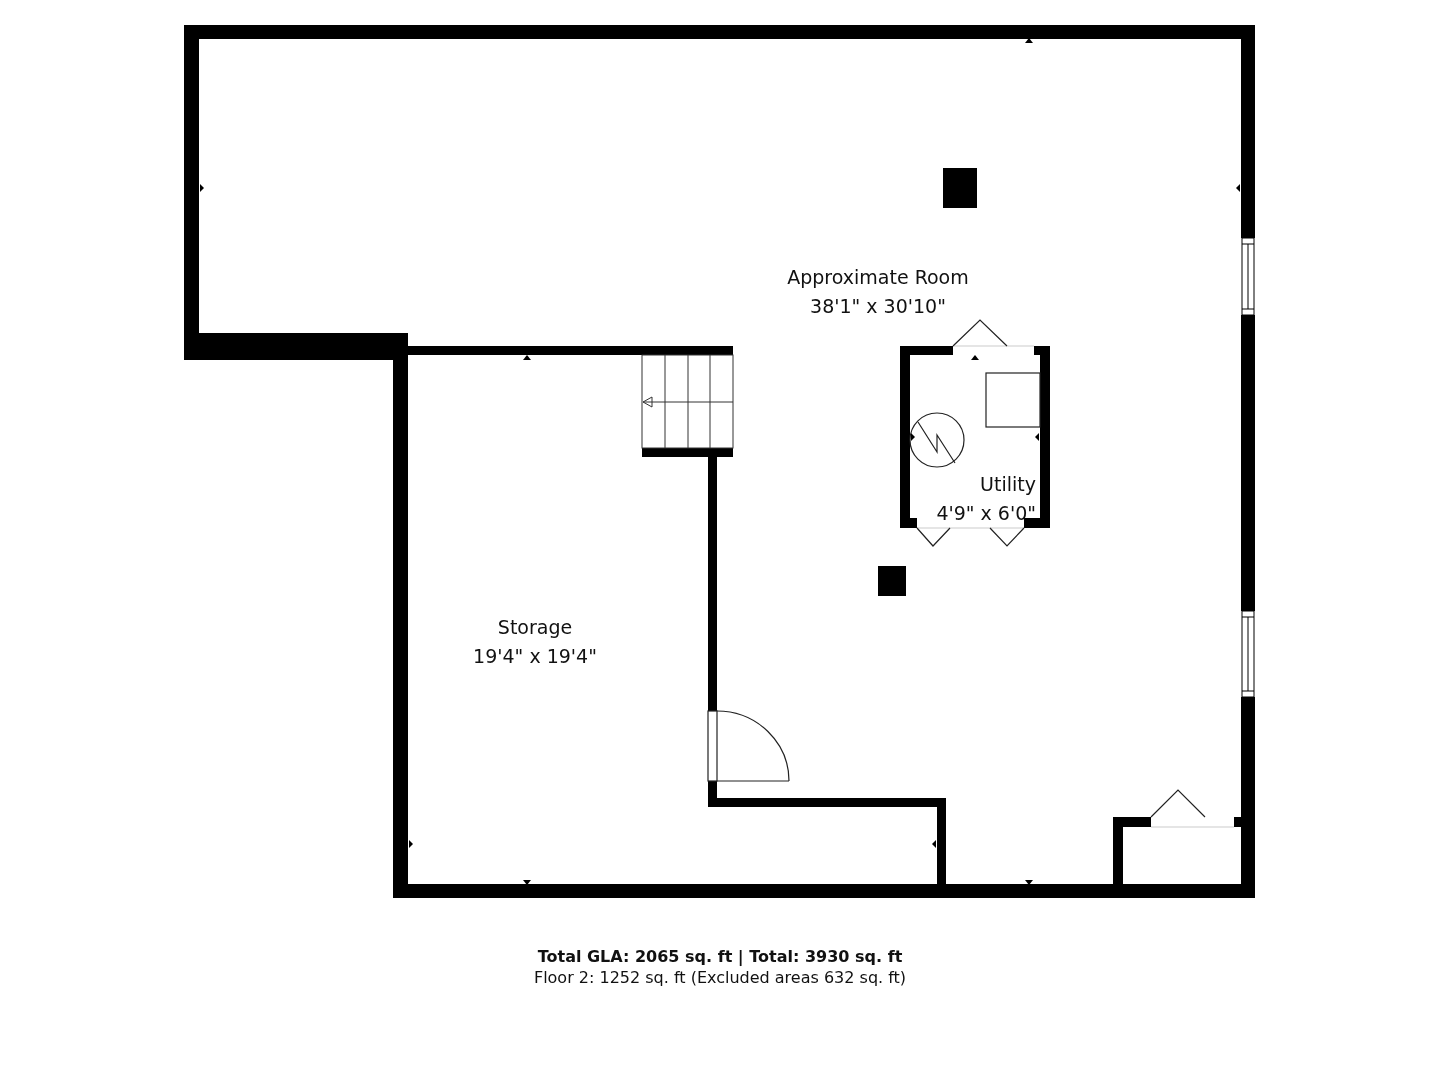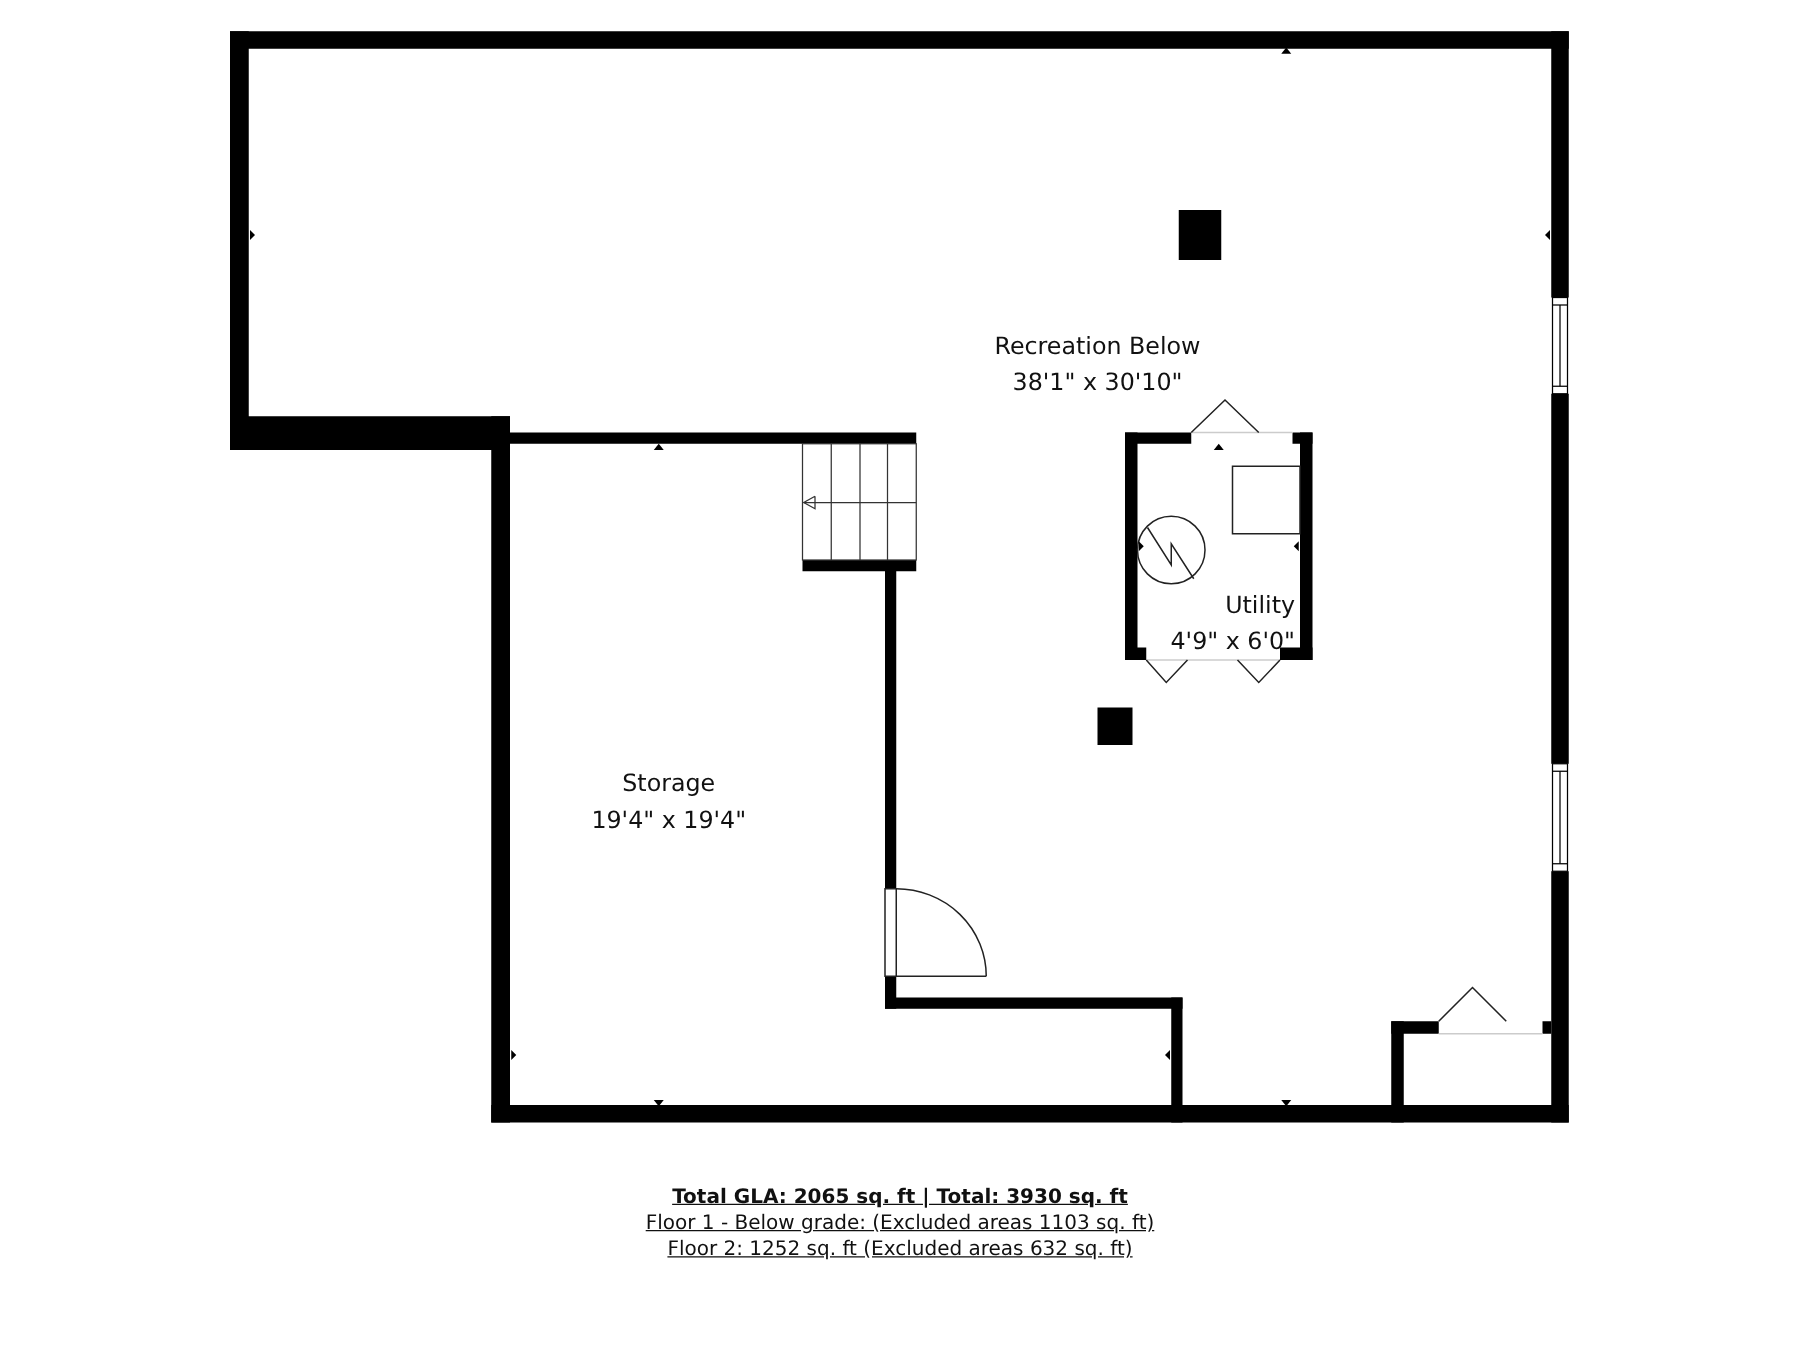--- a/index.html
+++ b/index.html
@@ -1,21 +1,21 @@
 <!DOCTYPE html>
 <html><head>
   <meta charset="utf-8">
   <style>
     html, body { margin: 0; padding: 0; background: #ffffff; }
     body { width: 1440px; height: 1080px; position: relative; overflow: hidden;
            font-family: "DejaVu Sans", "Liberation Sans", sans-serif; color: #111; }
     #plan { position: absolute; left: 0; top: 0; }
     .room-label { position: absolute; text-align: center; font-size: 19px; line-height: 29px; color: #111; }
     .room-label span { display: block; white-space: nowrap; }
-    .footer { position: absolute; left: 0; width: 1440px; top: 946px; text-align: center; text-decoration: underline; }
+    .footer { position: absolute; left: 0; width: 1440px; top: 946px; text-align: center; }
     .footer .total { font-weight: bold; font-size: 16px; line-height: 21px; }
     .footer .floor { font-size: 16px; line-height: 21px; }
     .footer .disclaimer { font-size: 8px; margin-top: 14px; color: #222; }
   </style>
 </head>
 <body>
 
 <svg id="plan" width="1440" height="1080" viewBox="0 0 1440 1080" xmlns="http://www.w3.org/2000/svg">
 
   <g fill="#000">
@@ -115,31 +115,30 @@
     <polygon points="936,840 932,844 936,848"></polygon>
     <polygon points="523,880 527,885 531,880"></polygon>
     <polygon points="1025,880 1029,885 1033,880"></polygon>
     <polygon points="971,360 975,355 979,360"></polygon>
     <polygon points="911,433 915,437 911,441"></polygon>
     <polygon points="1039,433 1035,437 1039,441"></polygon>
   </g>
 </svg>
 
 <div class="room-label" style="left:778px; top:263px; width:200px;">
-  <span>Recreation Below</span>
+  <span>Approximate Room</span>
   <span>38'1" x 30'10"</span>
 </div>
 
 <div class="room-label" style="left:916px; top:470px; width:120px;text-align:right;">
   <span>Utility</span>
   <span>4'9" x 6'0"</span>
 </div>
 
 <div class="room-label" style="left:455px; top:613px; width:160px;">
   <span>Storage</span>
   <span>19'4" x 19'4"</span>
 </div>
 
 <div class="footer">
   <div class="total">Total GLA: 2065 sq. ft | Total: 3930 sq. ft</div>
-  <div class="floor">Floor 1 - Below grade: (Excluded areas 1103 sq. ft)</div>
   <div class="floor">Floor 2: 1252 sq. ft (Excluded areas 632 sq. ft)</div>
 </div>
 
 </body></html>

